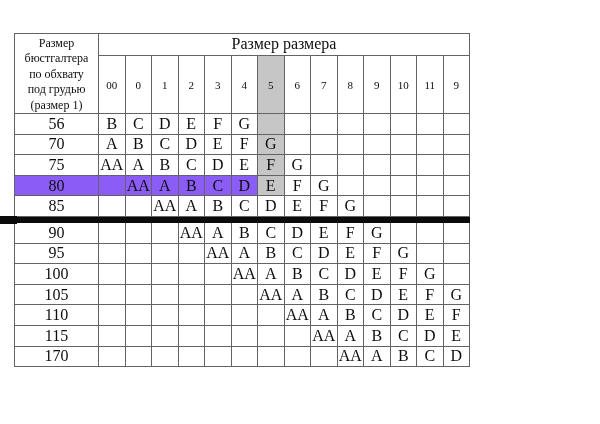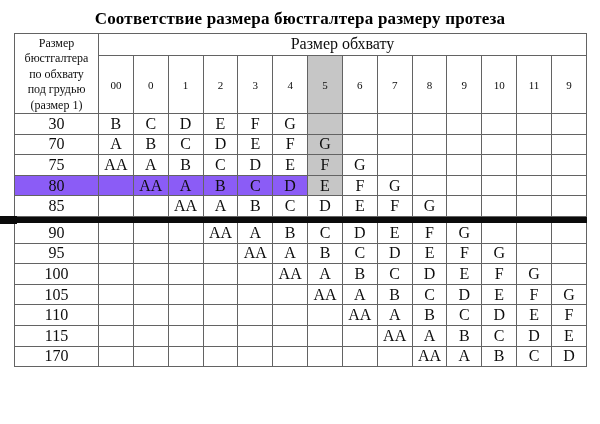--- a/index.html
+++ b/index.html
@@ -10,21 +10,21 @@
     color:#0d0d0d;
   }
   .page { position:relative; width:600px; height:424px; background:#ffffff; overflow:hidden; }
   .title {
     position:absolute; top:9px; left:0; width:100%;
     text-align:center; font-size:17px; font-weight:bold; color:#000;
     letter-spacing:0.2px;
   }
   table.size {
     position:absolute; left:14px; top:33px;
-    width:573px;
+    width:456px;
     border-collapse:collapse; table-layout:fixed;
     background:#ffffff;
   }
   table.size td {
     border:1px solid #636363;
     text-align:center; vertical-align:middle;
     overflow:hidden; white-space:nowrap;
   }
   td.corner {
     font-size:12px; line-height:15.4px;
@@ -38,21 +38,20 @@
     border-color:#0b0b0b; padding:0; line-height:0;
   }
   .colshade { background:#c6c6c6; }
   .rowshade { background:#8b5cf6; }
   .band-stub { position:absolute; left:0; background:#0b0b0b; }
 </style>
 </head>
 <body>
 
 <div class="page">
-  <div class="title">Соответствие размера бюстгалтера размеру протеза</div>
   <table class="size">
       <colgroup>
         <col style="width: 84px;">
         <col>
         <col>
         <col>
         <col>
         <col>
         <col>
         <col>
@@ -66,40 +65,40 @@
       </colgroup>
       <tbody>
         <tr>
           <td rowspan="2" class="corner">
             <div>Размер</div>
             <div>бюстгалтера</div>
             <div>по обхвату</div>
             <div>под грудью</div>
             <div>(размер 1)</div>
           </td>
-          <td colspan="14" class="tophdr">Размер обхвату</td>
+          <td colspan="14" class="tophdr">Размер размера</td>
         </tr>
         <tr>
           <td class="colhdr">00</td>
           <td class="colhdr">0</td>
           <td class="colhdr">1</td>
           <td class="colhdr">2</td>
           <td class="colhdr">3</td>
           <td class="colhdr">4</td>
           <td class="colhdr colshade">5</td>
           <td class="colhdr">6</td>
           <td class="colhdr">7</td>
           <td class="colhdr">8</td>
           <td class="colhdr">9</td>
           <td class="colhdr">10</td>
           <td class="colhdr">11</td>
           <td class="colhdr">9</td>
         </tr>
         <tr>
-          <td class="rowlab">30</td>
+          <td class="rowlab">56</td>
           <td class="cell">B</td>
           <td class="cell">C</td>
           <td class="cell">D</td>
           <td class="cell">E</td>
           <td class="cell">F</td>
           <td class="cell">G</td>
           <td class="cell colshade"></td>
           <td class="cell"></td>
           <td class="cell"></td>
           <td class="cell"></td>

